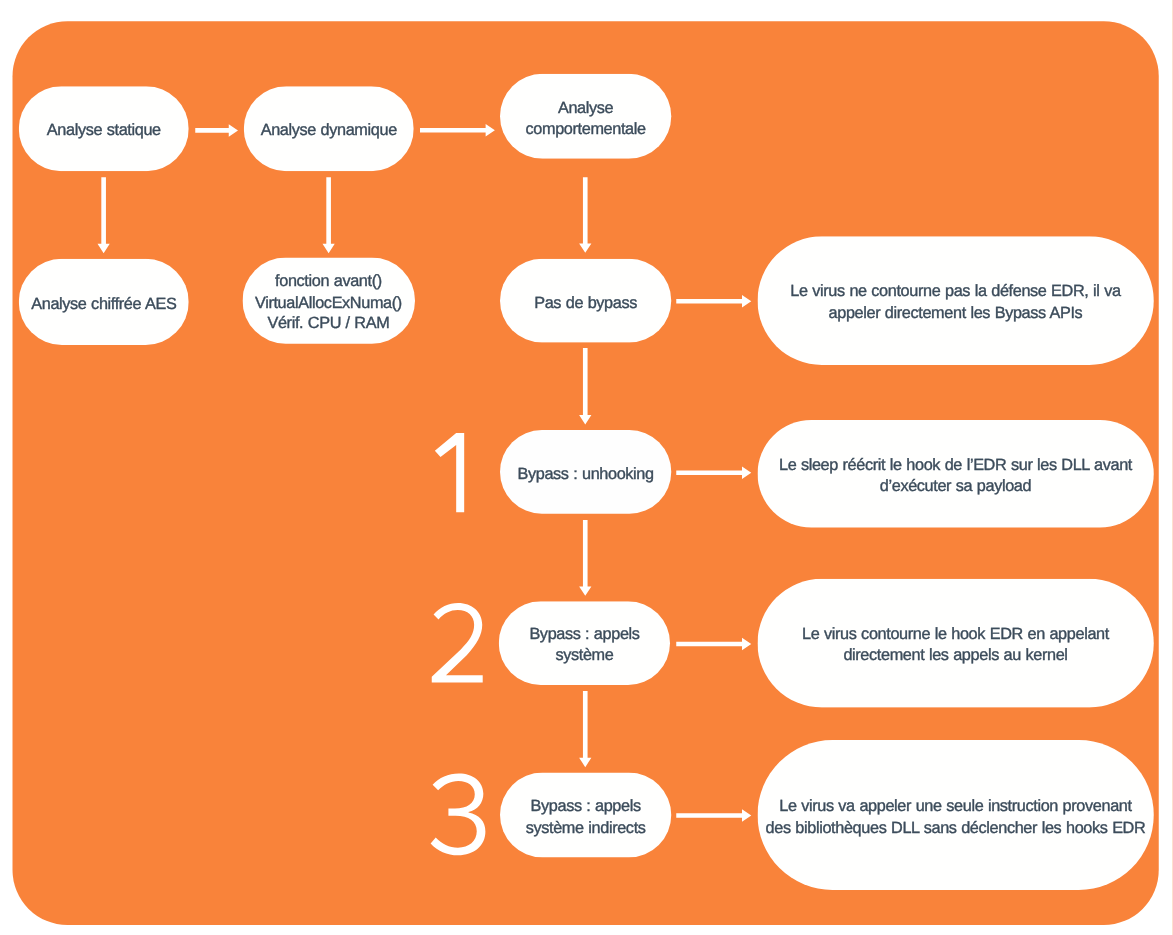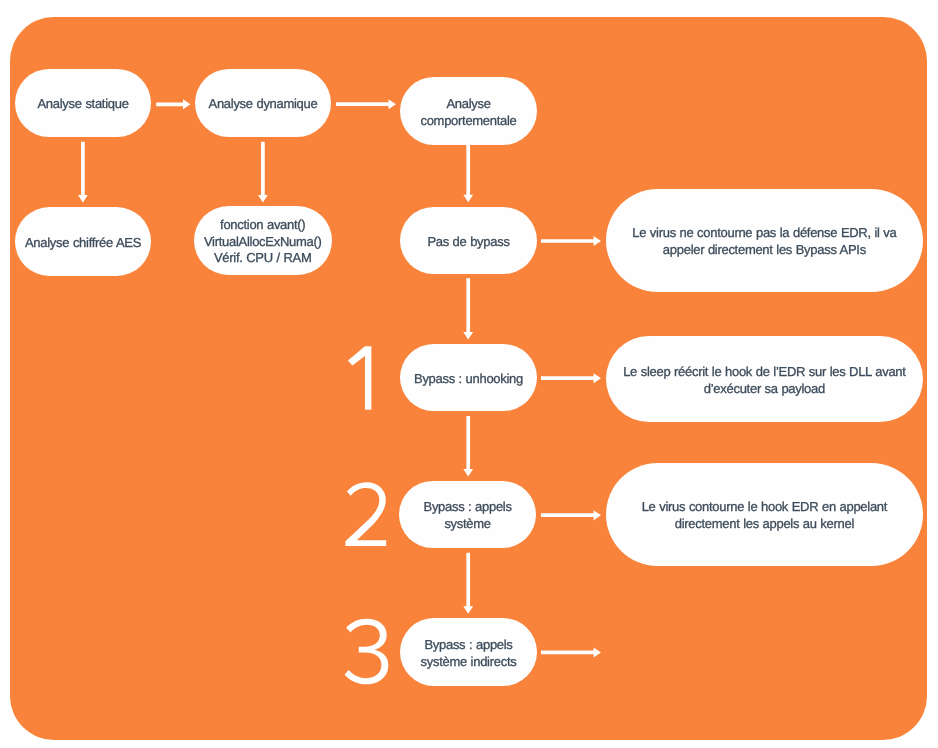--- a/index.html
+++ b/index.html
@@ -54,21 +54,21 @@
         <title>3</title>
         <path d="M2.4,13.7 C10.3,5.0 21.4,0 34.2,0 C51.4,0 64.0,9.8 64.0,24.8 C64.0,35.8 57.0,44.2 46.0,47.0 L46.0,47.6 C58.9,50.0 66.5,58.5 66.5,70.6 C66.5,87.6 52.6,99.5 33.3,99.5 C19.8,99.5 8.2,94.0 0,85.0 L6.2,77.7 C13.5,85.6 22.7,90.2 33.2,90.2 C46.4,90.2 56.0,82.6 56.0,70.4 C56.0,58.0 46.6,51.4 30.0,51.4 L21.6,51.4 L21.6,42.6 L29.5,42.6 C44.3,42.6 53.6,36.0 53.6,25.2 C53.6,15.2 45.4,9.2 33.6,9.2 C24.2,9.2 16.0,13.4 9.1,20.6 Z"></path>
       </g>
     </g>
   </svg>
 
   <div class="node" style="left:14.8px;top:69.25px;width:136.1px;height:68.25px;">Analyse statique</div>
 
   <div class="node" style="left:194.9px;top:69.25px;width:136.0px;height:68.25px;">Analyse dynamique</div>
 
-  <div class="node" style="left:399.6px;top:77px;width:137.0px;height:68.25px;">Analyse
+  <div class="node" style="left:399.6px;top:59px;width:137.0px;height:68.25px;">Analyse
 comportementale</div>
 
   <div class="node" style="left:14.8px;top:206.5px;width:136.1px;height:68.6px;">Analyse chiffrée AES</div>
 
   <div class="node" style="left:194.3px;top:206.3px;width:137.5px;height:68.5px;">fonction avant()
 VirtualAllocExNuma()
 Vérif. CPU / RAM</div>
 
   <div class="node" style="left:399.6px;top:206.7px;width:137.0px;height:66.8px;">Pas de bypass</div>
 
@@ -82,13 +82,15 @@
 
   <div class="node" style="left:399.4px;top:481.4px;width:137.2px;height:67.1px;">Bypass : appels
 système</div>
 
   <div class="node" style="left:606.0px;top:463.0px;width:316.8px;height:102.7px;">Le virus contourne le hook EDR en appelant
 directement les appels au kernel</div>
 
   <div class="node" style="left:399.6px;top:617.9px;width:137.0px;height:67.6px;">Bypass : appels
 système indirects</div>
 
+  <div class="node" style="left:606.0px;top:591.9px;width:316.8px;height:120.3px;">Le virus va appeler une seule instruction provenant
+des bibliothèques DLL sans déclencher les hooks EDR</div>
 </div>
 
 </body></html>

